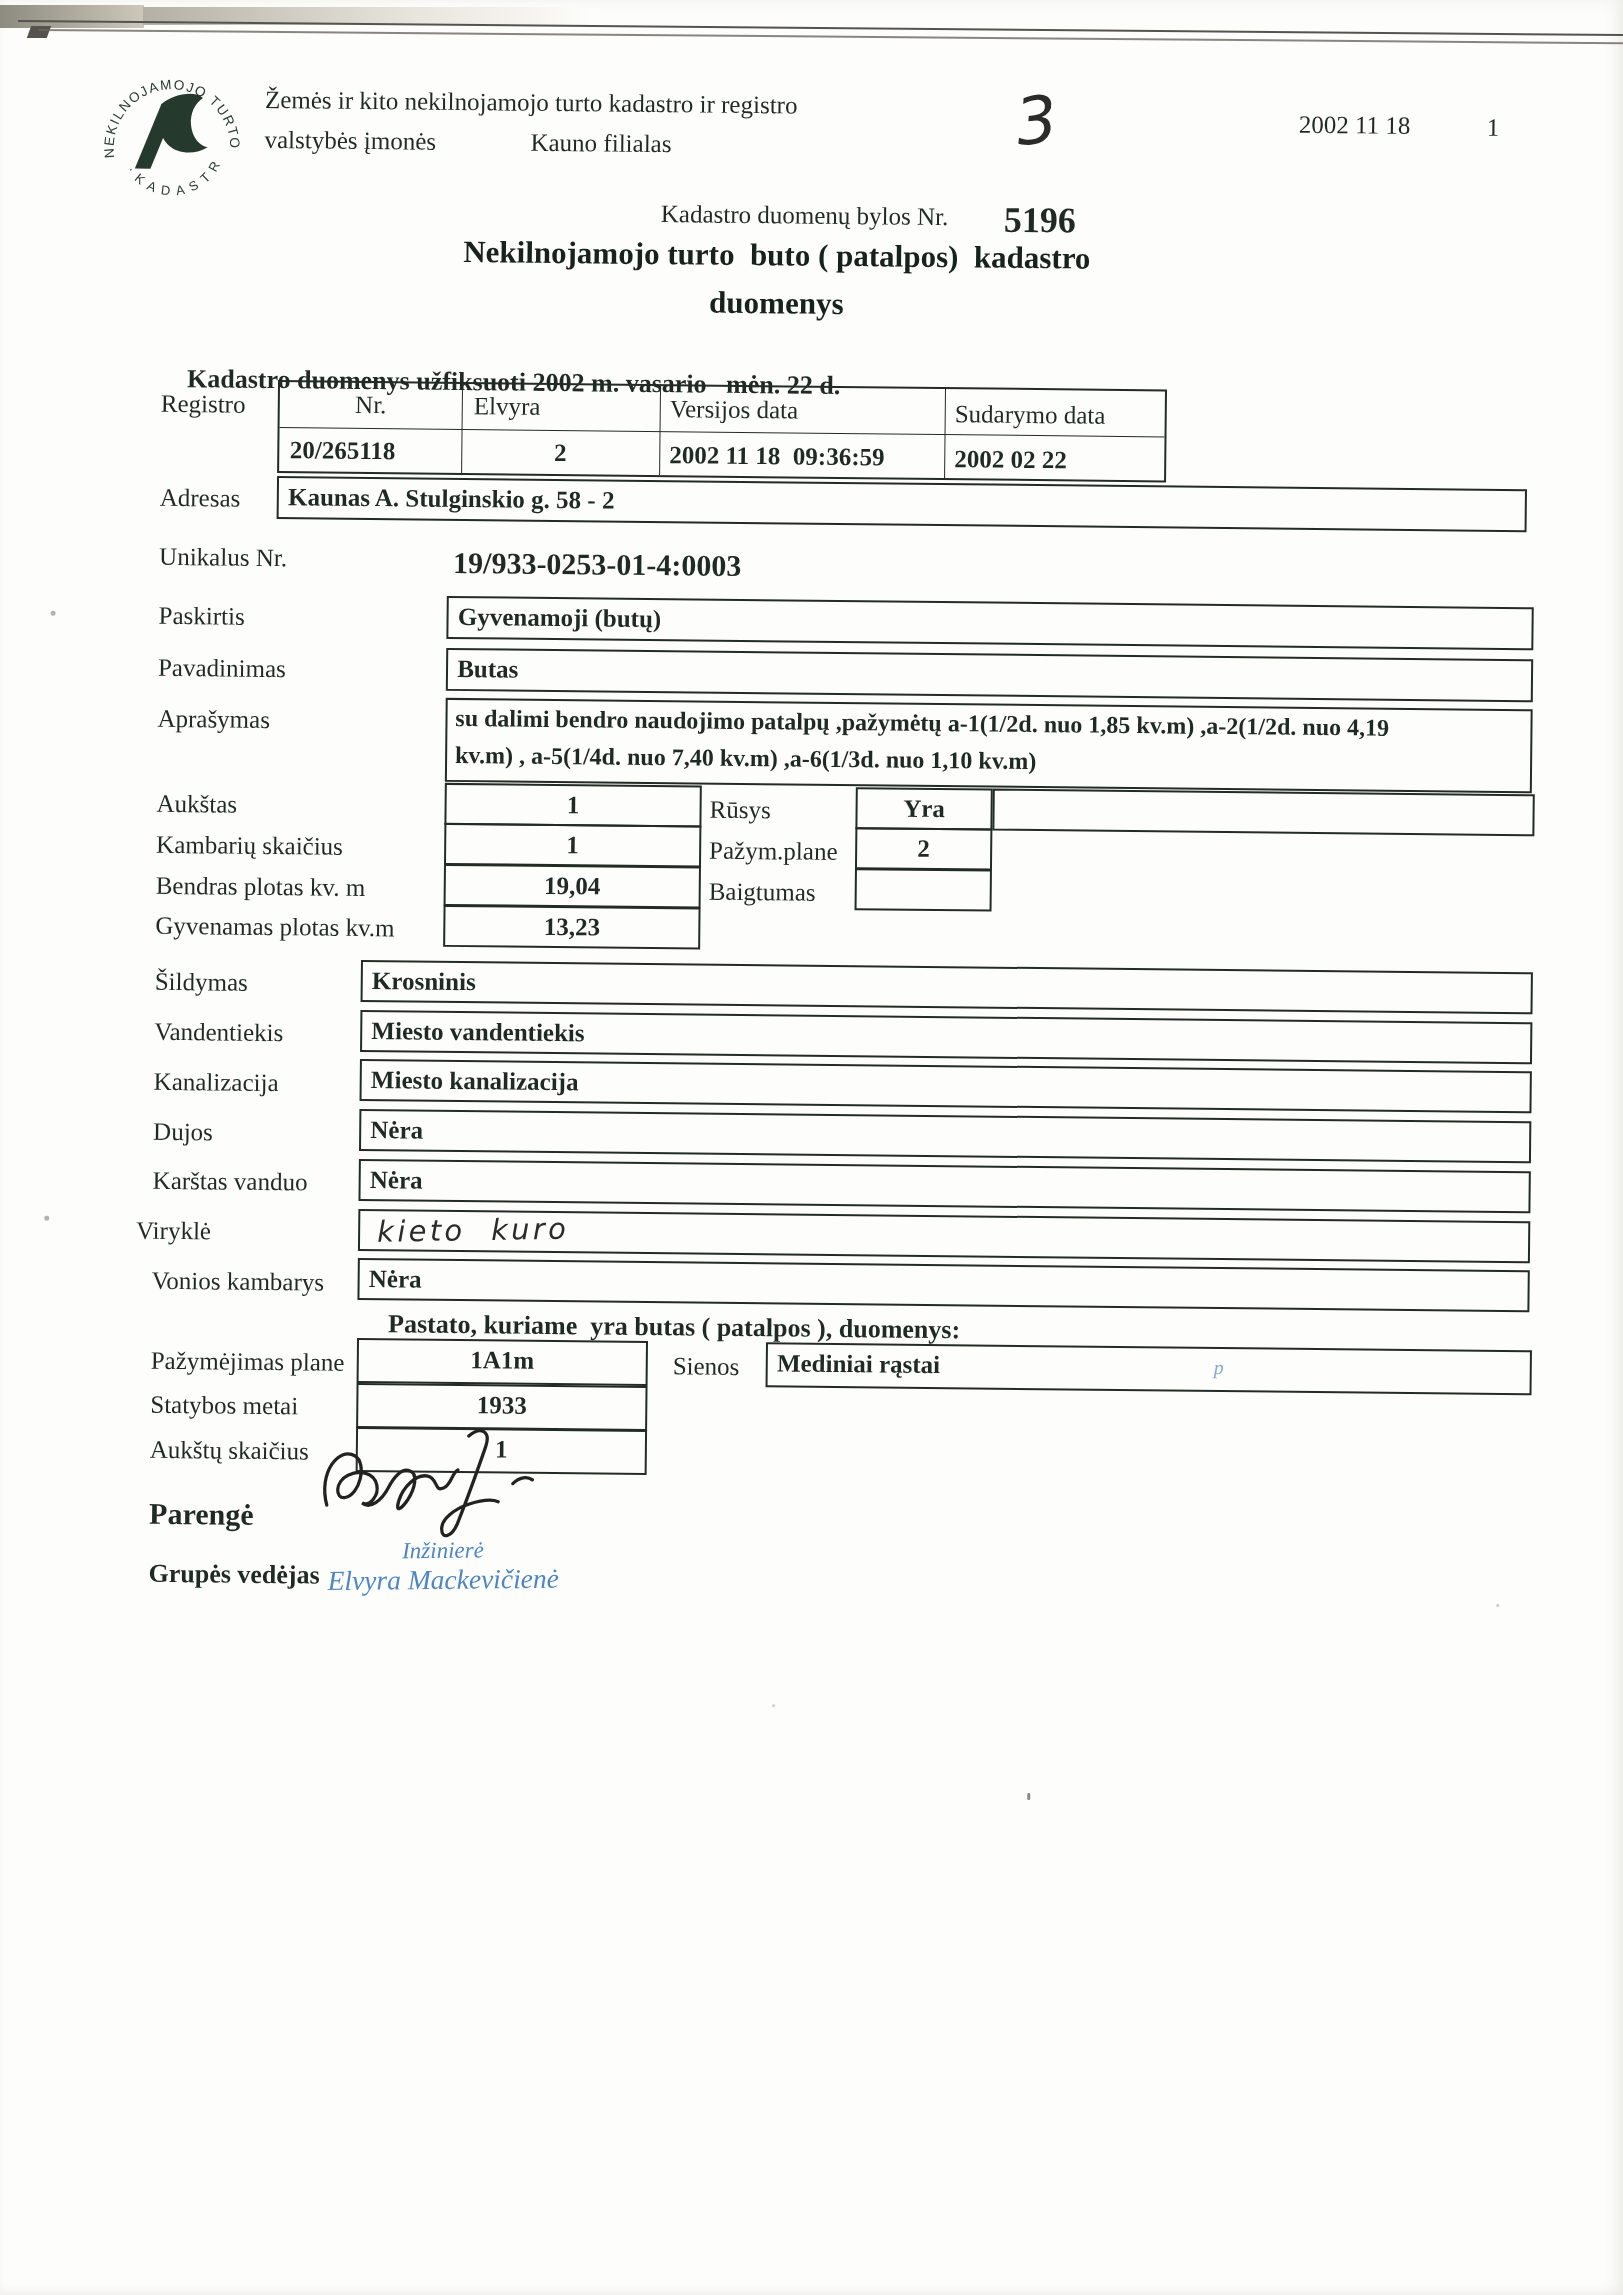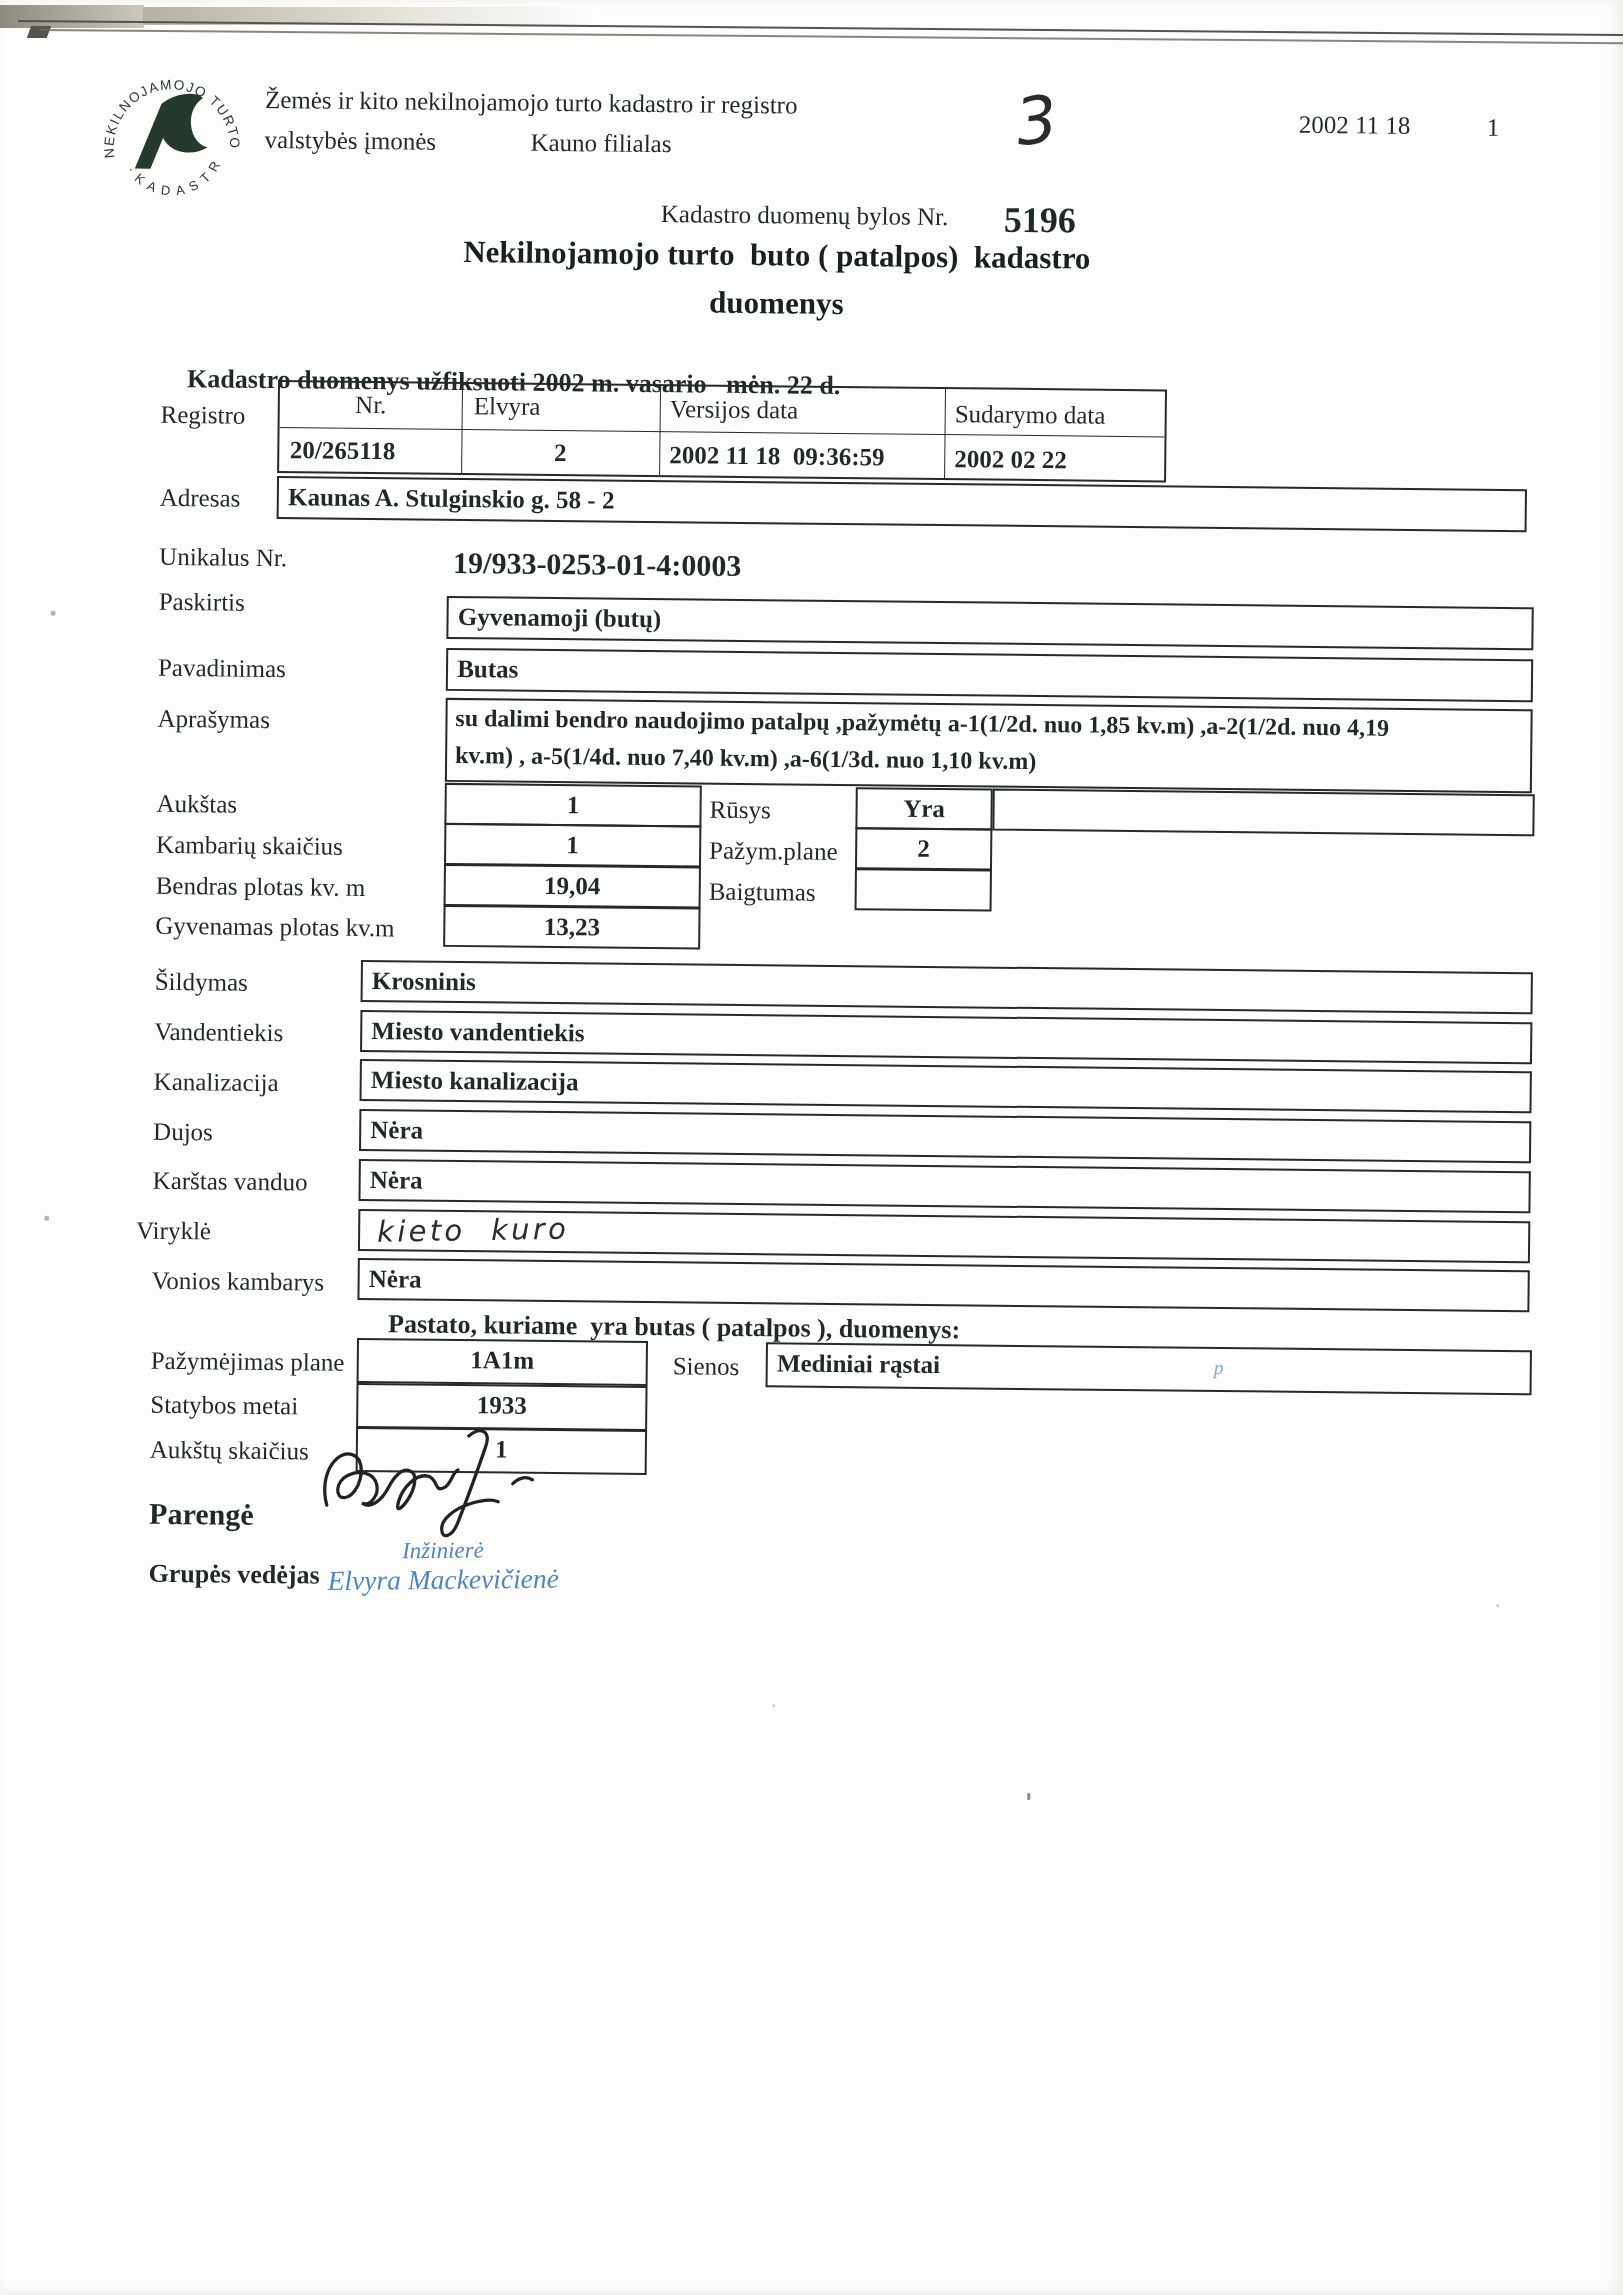--- a/index.html
+++ b/index.html
@@ -64,21 +64,21 @@
   <div class="lbl" style="left:662px;top:194px">Kadastro duomenų bylos Nr.</div>
   <div class="lbl b" style="left:1005px;top:189px;font-size:36px">5196</div>
 
   <div class="abs title" style="left:255px;top:230px;width:1047px">Nekilnojamojo turto  buto ( patalpos)  kadastro</div>
   <div class="abs title" style="left:255px;top:278px;width:1047px">duomenys</div>
 
   <div class="lbl b" style="left:164px;top:333px;font-size:26px">
     <span>Kadastro duomenys užfiksuoti</span><span> 2002 m. vasario   mėn. 22 d.</span>
   </div>
 
-  <div class="lbl" style="left:164px;top:400px">Registro</div>
+  <div class="lbl" style="left:164px;top:389px">Registro</div>
   <div class="box" style="left:281px;top:378px;width:889px;height:93px">
     <div class="vline" style="left:182px"></div>
     <div class="vline" style="left:380px"></div>
     <div class="vline" style="left:665px"></div>
     <div class="hline" style="top:45px"></div>
     <div class="abs ctr" style="left:0;top:7.9px;width:182px;font-size:25px">Nr.</div>
     <div class="abs" style="left:194px;top:7.9px;font-size:25px">Elvyra</div>
     <div class="abs" style="left:390px;top:9.2px;font-size:25px">Versijos data</div>
     <div class="abs" style="left:675px;top:10.5px;font-size:25px">Sudarymo data</div>
     <div class="abs b" style="left:10.5px;top:54px;font-size:25px">20/265118</div>
@@ -88,21 +88,21 @@
   </div>
 
   <div class="lbl" style="left:164px;top:483px">Adresas</div>
   <div class="box" style="left:281px;top:474px;width:1250px;height:43px">
     <div class="v">Kaunas A. Stulginskio g. 58 - 2</div>
   </div>
 
   <div class="lbl" style="left:164px;top:542px">Unikalus Nr.</div>
   <div class="abs b" style="left:458px;top:542px;font-size:30px">19/933-0253-01-4:0003</div>
 
-  <div class="lbl" style="left:164px;top:587px">Paskirtis</div>
+  <div class="lbl" style="left:164px;top:601px">Paskirtis</div>
   <div class="box" style="left:452px;top:592px;width:1087px;height:43px">
     <div class="v">Gyvenamoji (butų)</div>
   </div>
 
   <div class="lbl" style="left:164px;top:653px">Pavadinimas</div>
   <div class="box" style="left:452px;top:644px;width:1087px;height:43px">
     <div class="v">Butas</div>
   </div>
 
   <div class="lbl" style="left:164px;top:704px">Aprašymas</div>

